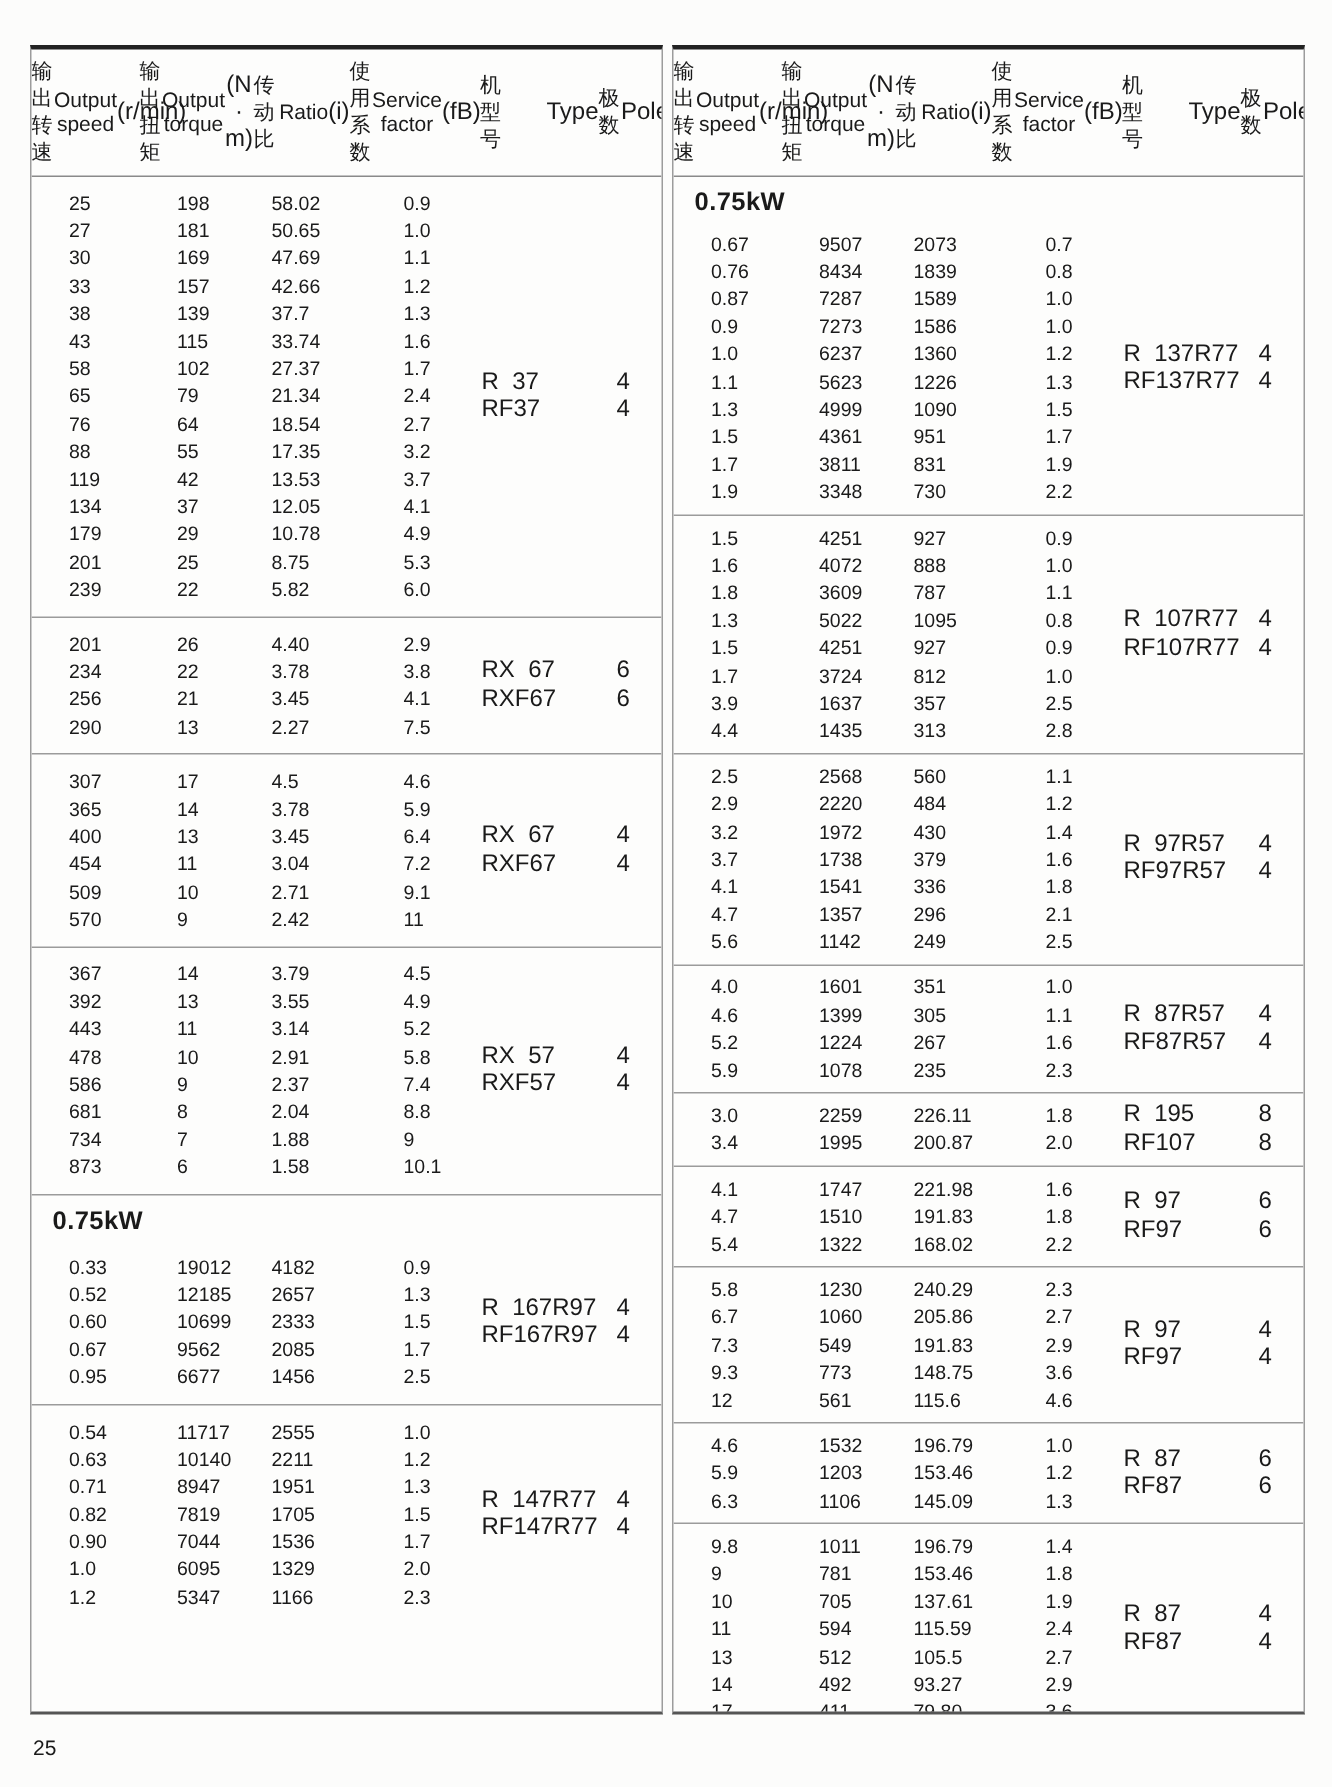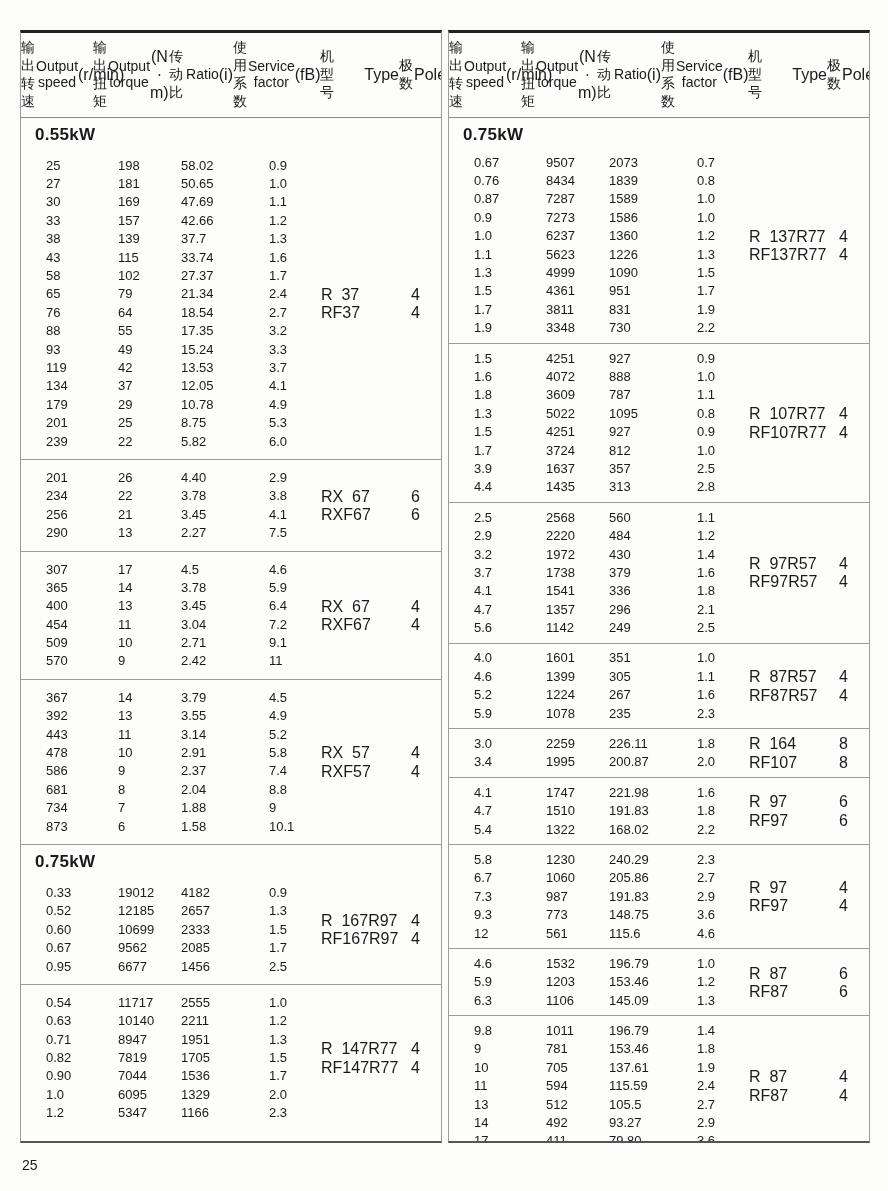--- a/index.html
+++ b/index.html
@@ -84,21 +84,20 @@
         <div class="en"></div>
         <div class="unit">Type</div>
       </div>
       <div class="hcell h5">
         <div class="zh">极数</div>
         <div class="en"></div>
         <div class="unit">Pole</div>
       </div>
     </div>
     <div class="tbody">
-        <div class="section-title">0.55kW</div>
         <div class="block">
           <div class="row">
             <span class="cell c0">25</span>
             <span class="cell c1">198</span>
             <span class="cell c2">58.02</span>
             <span class="cell c3">0.9</span>
           </div>
           <div class="row">
             <span class="cell c0">27</span>
             <span class="cell c1">181</span>
@@ -145,26 +144,20 @@
             <span class="cell c0">76</span>
             <span class="cell c1">64</span>
             <span class="cell c2">18.54</span>
             <span class="cell c3">2.7</span>
           </div>
           <div class="row">
             <span class="cell c0">88</span>
             <span class="cell c1">55</span>
             <span class="cell c2">17.35</span>
             <span class="cell c3">3.2</span>
-          </div>
-          <div class="row">
-            <span class="cell c0">93</span>
-            <span class="cell c1">49</span>
-            <span class="cell c2">15.24</span>
-            <span class="cell c3">3.3</span>
           </div>
           <div class="row">
             <span class="cell c0">119</span>
             <span class="cell c1">42</span>
             <span class="cell c2">13.53</span>
             <span class="cell c3">3.7</span>
           </div>
           <div class="row">
             <span class="cell c0">134</span>
             <span class="cell c1">37</span>
@@ -648,21 +641,21 @@
             <span class="cell c2">226.11</span>
             <span class="cell c3">1.8</span>
           </div>
           <div class="row">
             <span class="cell c0">3.4</span>
             <span class="cell c1">1995</span>
             <span class="cell c2">200.87</span>
             <span class="cell c3">2.0</span>
           </div>
           <div class="type-note">
-            <div class="type-line"><span class="type-label">R  164</span><span class="pole-value">8</span></div>
+            <div class="type-line"><span class="type-label">R  195</span><span class="pole-value">8</span></div>
             <div class="type-line"><span class="type-label">RF107</span><span class="pole-value">8</span></div>
           </div>
         </div>
         <div class="block sep">
           <div class="row">
             <span class="cell c0">4.1</span>
             <span class="cell c1">1747</span>
             <span class="cell c2">221.98</span>
             <span class="cell c3">1.6</span>
           </div>
@@ -691,21 +684,21 @@
             <span class="cell c3">2.3</span>
           </div>
           <div class="row">
             <span class="cell c0">6.7</span>
             <span class="cell c1">1060</span>
             <span class="cell c2">205.86</span>
             <span class="cell c3">2.7</span>
           </div>
           <div class="row">
             <span class="cell c0">7.3</span>
-            <span class="cell c1">987</span>
+            <span class="cell c1">549</span>
             <span class="cell c2">191.83</span>
             <span class="cell c3">2.9</span>
           </div>
           <div class="row">
             <span class="cell c0">9.3</span>
             <span class="cell c1">773</span>
             <span class="cell c2">148.75</span>
             <span class="cell c3">3.6</span>
           </div>
           <div class="row">

